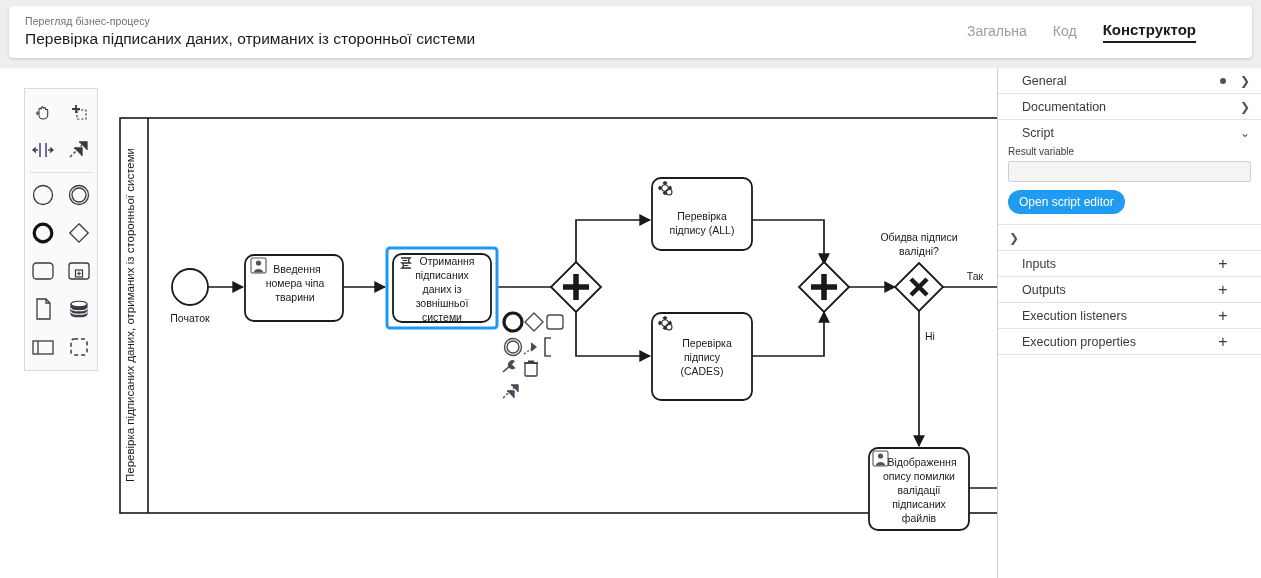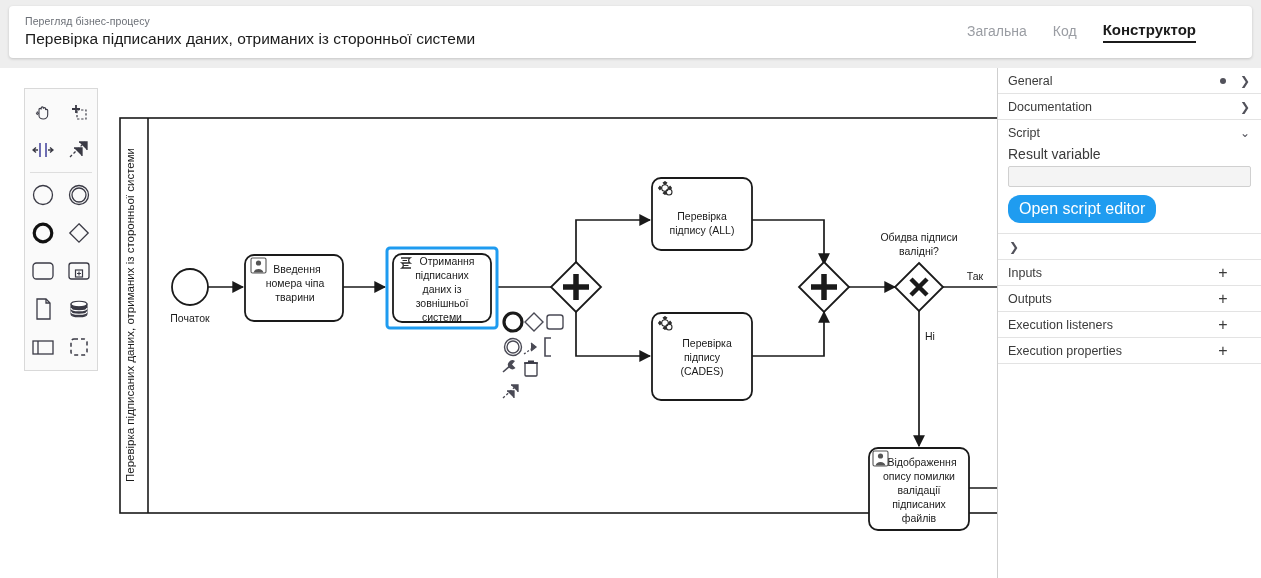--- a/index.html
+++ b/index.html
@@ -100,41 +100,41 @@
     max-width: 212px;
   }
   .grp {
     border-bottom: 1px solid #e3e3e3;
   }
   .grp-head {
     height: 25px; display: flex; align-items: center;
     padding: 0 10px 0 10px; cursor: pointer;
     font-size: 12.5px; color: #3a3a3a;
   }
-  .grp-label { flex: 1 1 auto; }
+  .grp-label { flex: 1 1 auto; margin-left: 14px; }
   .grp-dot {
     width: 6px; height: 6px; border-radius: 50%;
     background: #52525b; margin-right: 13px;
   }
   .chev { width: 12px; text-align: center; color: #52525b; font-size: 12px; }
   .grp-plus { font-size: 16px; color: #3a3a3a; line-height: 1; width: 56px; text-align: center;}
   .grp-body { padding: 1px 10px 10px 10px; }
-  .field-label { font-size: 14px; color: #3a3a3a; margin-bottom: 4px; }
+  .field-label { font-size: 10px; color: #3a3a3a; margin-bottom: 4px; }
   .field-input {
     width: 100%; height: 21px;
     border: 1px solid #d0d0d0; border-radius: 2px;
     background: #f4f4f4; font-size: 11.5px;
     padding: 0 5px; color: #222;
     font-family: "Liberation Sans", sans-serif;
   }
   .btn-primary {
     margin-top: 8px;
     background: #1f9cf0; color: #ffffff;
     border: none; border-radius: 12px;
-    font-size: 16px; padding: 5px 11px;
+    font-size: 12px; padding: 5px 11px;
     cursor: pointer;
     font-family: "Liberation Sans", sans-serif;
   }
   text { font-family: "Liberation Sans", sans-serif; }
 </style>
 </head>
 <body>
 
 <div id="app">
 

